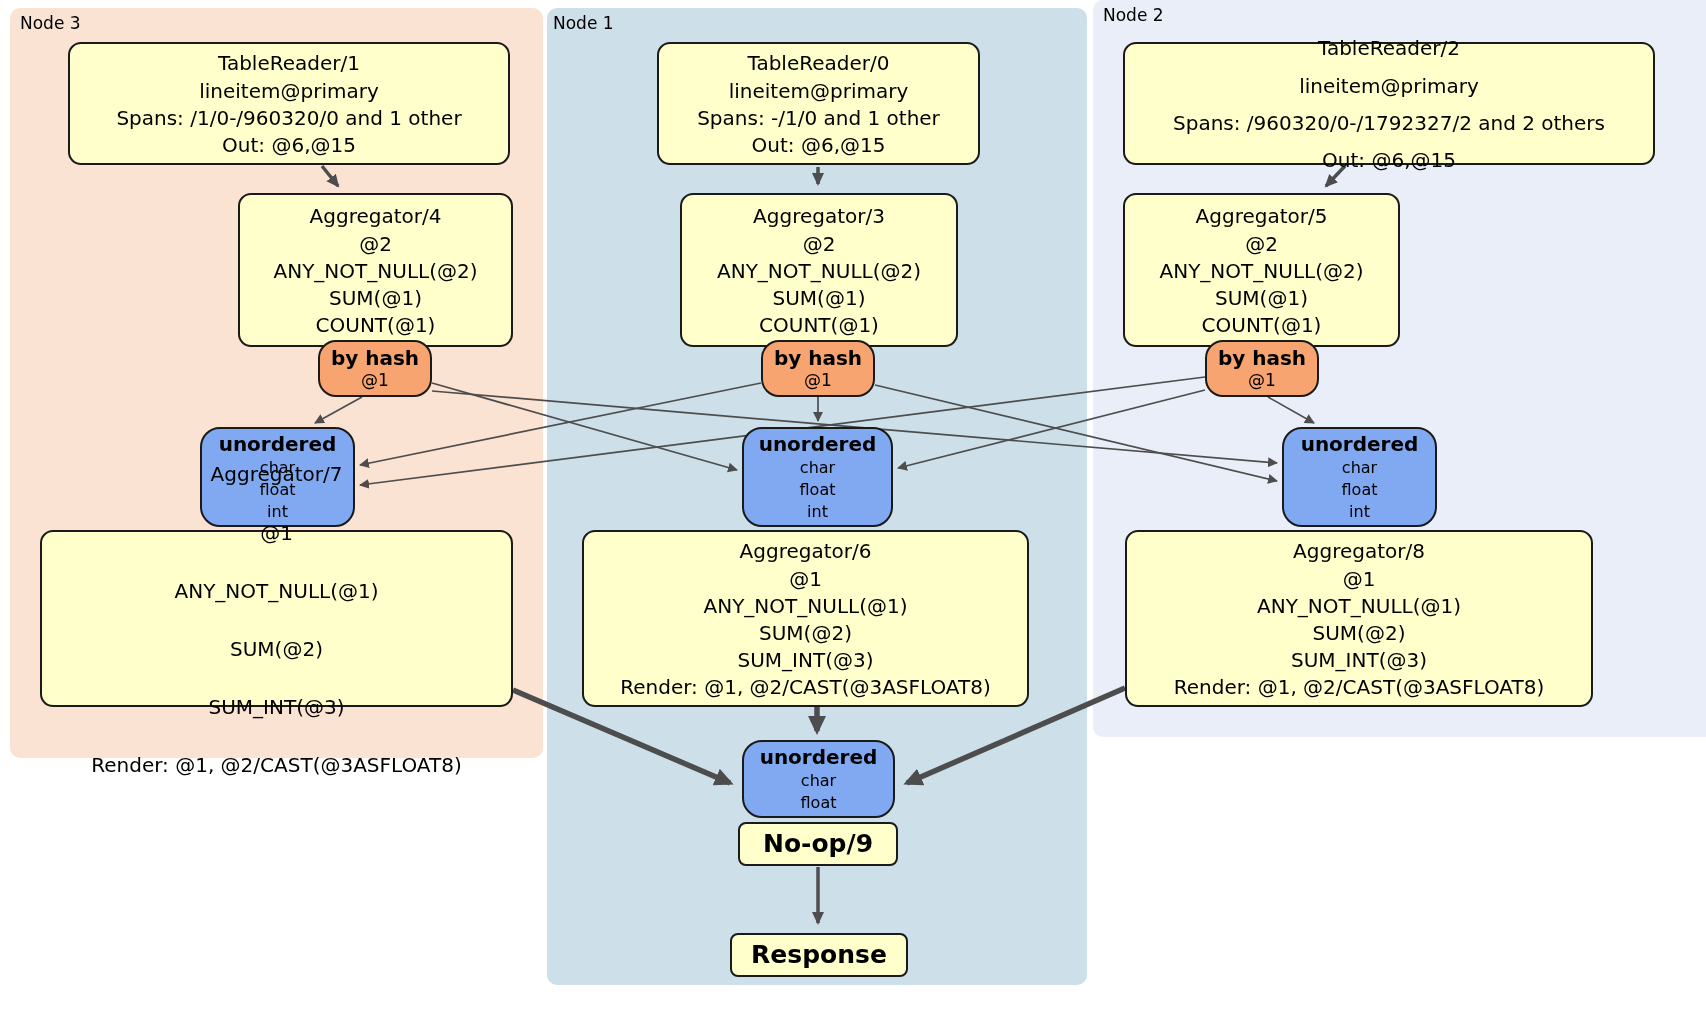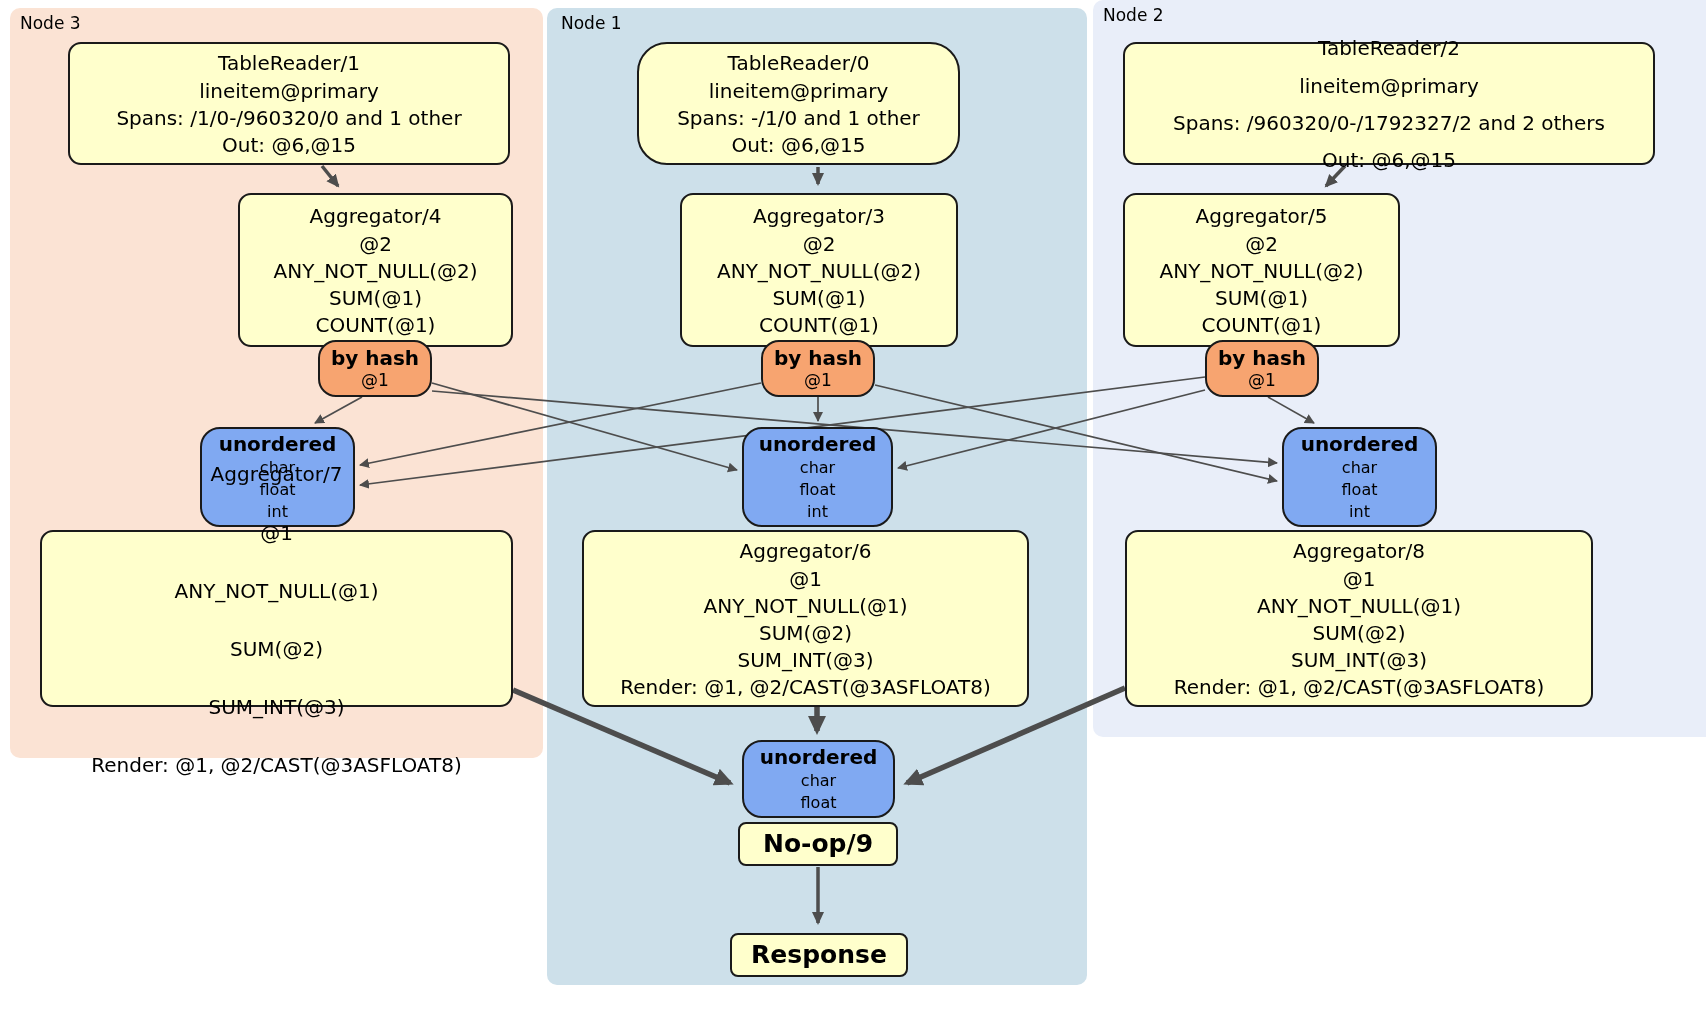--- a/index.html
+++ b/index.html
@@ -29,21 +29,21 @@
 </style>
 </head>
 <body>
 
 <div class="canvas">
 
   <div class="region" style="left:10px;top:8px;width:533px;height:750px;background:var(--node3-bg);">
     <span class="region-label" style="left:10px;top:4px;">Node 3</span>
   </div>
   <div class="region" style="left:547px;top:8px;width:540px;height:977px;background:var(--node1-bg);">
-    <span class="region-label" style="left:14px;top:4px;">Node 1</span>
+    <span class="region-label" style="left:6px;top:4px;">Node 1</span>
   </div>
   <div class="region" style="left:1093px;top:0;width:620px;height:737px;background:var(--node2-bg);padding-left:40px;">
     <span class="region-label" style="left:10px;top:4px;">Node 2</span>
   </div>
 
   <svg class="edges" width="1706" height="1016" viewBox="0 0 1706 1016">
     <defs>
       <marker id="arr-s" markerUnits="userSpaceOnUse" markerWidth="12" markerHeight="12" refX="9" refY="5" orient="auto">
           <path d="M0,0 L10,5 L0,10 z" fill="#4d4d4d"></path>
         </marker>
@@ -101,21 +101,21 @@
   </div>
   <div class="box proc" style="left:40px;top:530px;width:473px;height:177px;gap:31px;">
     <span class="title">Aggregator/7</span>
     <span class="line">@1</span>
     <span class="line">ANY_NOT_NULL(@1)</span>
     <span class="line">SUM(@2)</span>
     <span class="line">SUM_INT(@3)</span>
     <span class="line">Render: @1, @2/CAST(@3ASFLOAT8)</span>
   </div>
 
-  <div class="box proc" style="left:637px;top:42px;width:323px;height:123px;border-radius:30px;">
+  <div class="box proc" style="left:657px;top:42px;width:323px;height:123px;">
     <span class="title">TableReader/0</span>
     <span class="line">lineitem@primary</span>
     <span class="line">Spans: -/1/0 and 1 other</span>
     <span class="line">Out: @6,@15</span>
   </div>
   <div class="box proc" style="left:680px;top:193px;width:278px;height:154px;">
     <span class="title">Aggregator/3</span>
     <span class="line">@2</span>
     <span class="line">ANY_NOT_NULL(@2)</span>
     <span class="line">SUM(@1)</span>

